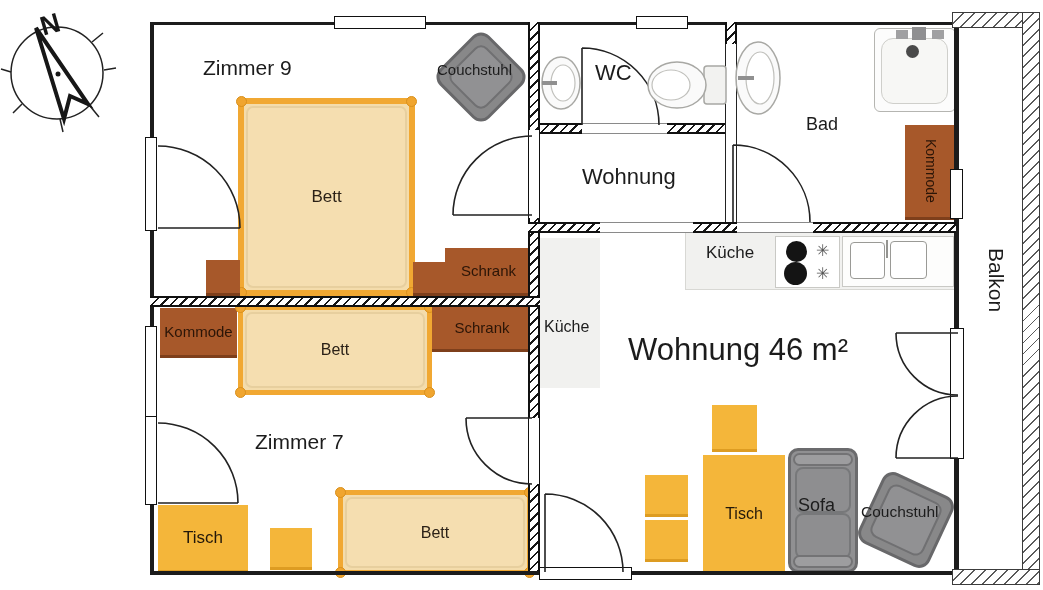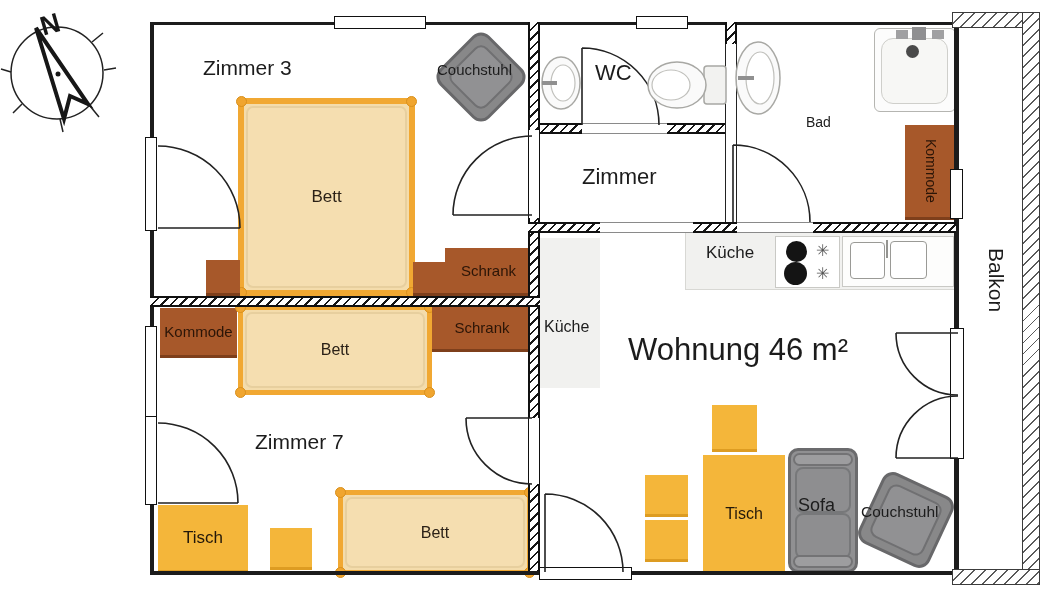--- a/index.html
+++ b/index.html
@@ -206,25 +206,25 @@
       <ellipse cx="671" cy="85" rx="19" ry="15" fill="#fff" stroke="#c0c0bc" stroke-width="1.2"></ellipse>
     </g>
 
     <g>
       <ellipse cx="758" cy="78" rx="22" ry="36" fill="#fafafa" stroke="#a8a8a4" stroke-width="1.5"></ellipse>
       <ellipse cx="760" cy="78" rx="14" ry="26" fill="#fff" stroke="#c0c0bc" stroke-width="1.2"></ellipse>
       <path d="M738 78 L754 78" stroke="#909090" stroke-width="4"></path>
     </g>
   </svg>
 
-  <div class="abs lbl" style="left:203px;top:56px;font-size:21px;">Zimmer 3</div>
+  <div class="abs lbl" style="left:203px;top:56px;font-size:21px;">Zimmer 9</div>
   <div class="abs lbl" style="left:255px;top:430px;font-size:21px;">Zimmer 7</div>
   <div class="abs lbl" style="left:595px;top:60px;font-size:22px;">WC</div>
-  <div class="abs lbl" style="left:806px;top:114px;font-size:14px;">Bad</div>
-  <div class="abs lbl" style="left:582px;top:164px;font-size:22px;">Zimmer</div>
+  <div class="abs lbl" style="left:806px;top:114px;font-size:18px;">Bad</div>
+  <div class="abs lbl" style="left:582px;top:164px;font-size:22px;">Wohnung</div>
   <div class="abs lbl" style="left:544px;top:318px;font-size:16px;">Küche</div>
   <div class="abs lbl" style="left:706px;top:243px;font-size:17px;">Küche</div>
   <div class="abs lbl" style="left:628px;top:332px;font-size:31px;">Wohnung 46 m²</div>
   <div class="abs lbl vtext" style="left:984px;top:248px;font-size:21px;">Balkon</div>
 
   <div class="abs lbl" style="left:798px;top:495px;font-size:18px;">Sofa</div>
   <div class="abs lbl" style="left:437px;top:61px;font-size:15px;">Couchstuhl</div>
   <div class="abs lbl" style="left:861px;top:503px;font-size:15.5px;">Couchstuhl</div>
 
 </div>

